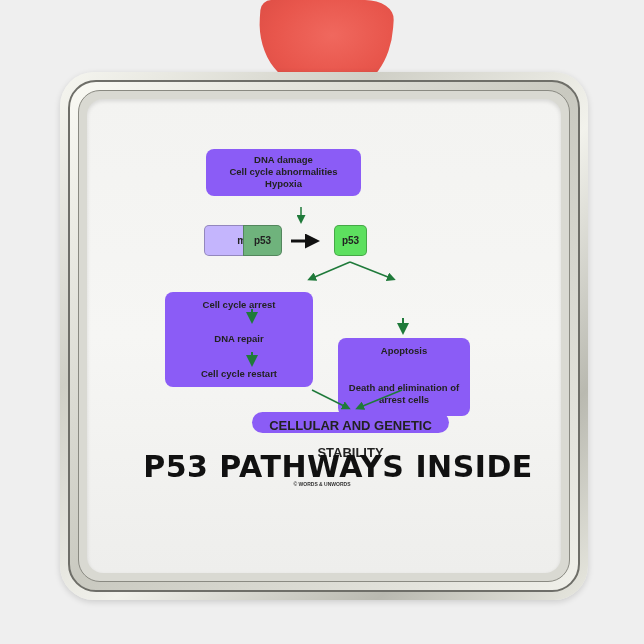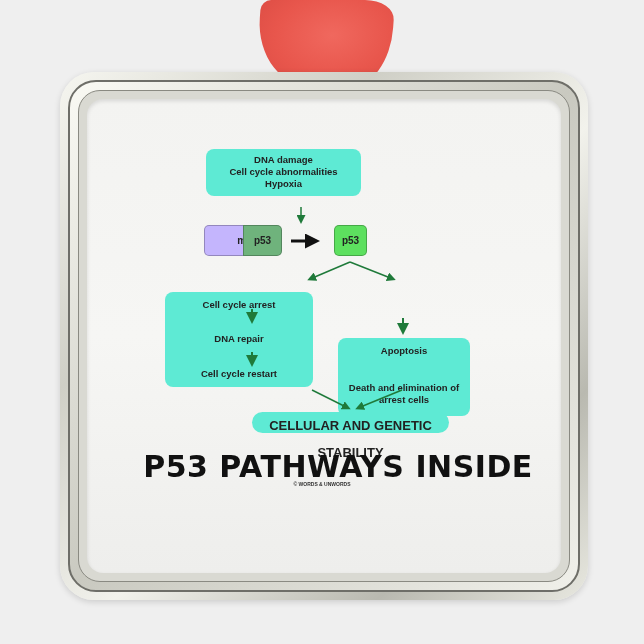--- a/index.html
+++ b/index.html
@@ -11,21 +11,21 @@
     .frame-outer { position:absolute; left:60px; top:72px; width:528px; height:528px; border-radius:34px;
       background:linear-gradient(135deg,#f6f6f0 0%,#cfcfc6 30%,#f2f2ec 55%,#b9b9b0 80%,#e8e8e0 100%);
       box-shadow:0 2px 6px rgba(0,0,0,0.15); }
     .frame-ring { position:absolute; left:8px; top:8px; right:8px; bottom:8px; border-radius:28px;
       border:2px solid #6e6e68; background:linear-gradient(135deg,#fafaf4,#c9c9c0 50%,#f0f0ea); }
     .frame-ring2 { position:absolute; left:8px; top:8px; right:8px; bottom:8px; border-radius:22px;
       border:1.5px solid #8a8a82; background:#d9d9d2; }
     .panel { position:absolute; left:8px; top:8px; right:8px; bottom:8px; border-radius:16px;
       background:linear-gradient(180deg,#f3f3f1 0%,#f6f6f4 50%,#eeeeec 100%);
       box-shadow:inset 0 2px 4px rgba(0,0,0,0.12); }
-    .box { position:absolute; background:#5eead4; border-radius:8px; color:#222; font-weight:bold;
+    .box { position:absolute; background:#8b5cf6; border-radius:8px; color:#222; font-weight:bold;
       font-size:9.5px; text-align:center; line-height:12px; }
     .pill { position:absolute; border-radius:5px; font-weight:bold; font-size:10px; color:#222;
       display:flex; align-items:center; justify-content:center; border:1px solid rgba(0,0,0,0.25); }
     .title { position:absolute; left:16px; width:644px; top:449px; text-align:center; font-weight:900;
       font-size:30px; letter-spacing:0.5px; color:#111; font-family:"DejaVu Sans", sans-serif; }
     .credit { position:absolute; left:0; width:644px; top:481px; text-align:center; font-size:5px;
       font-weight:bold; color:#333; }
     svg.arrows { position:absolute; left:0; top:0; width:644px; height:644px; pointer-events:none; }
   </style>
 </head>

